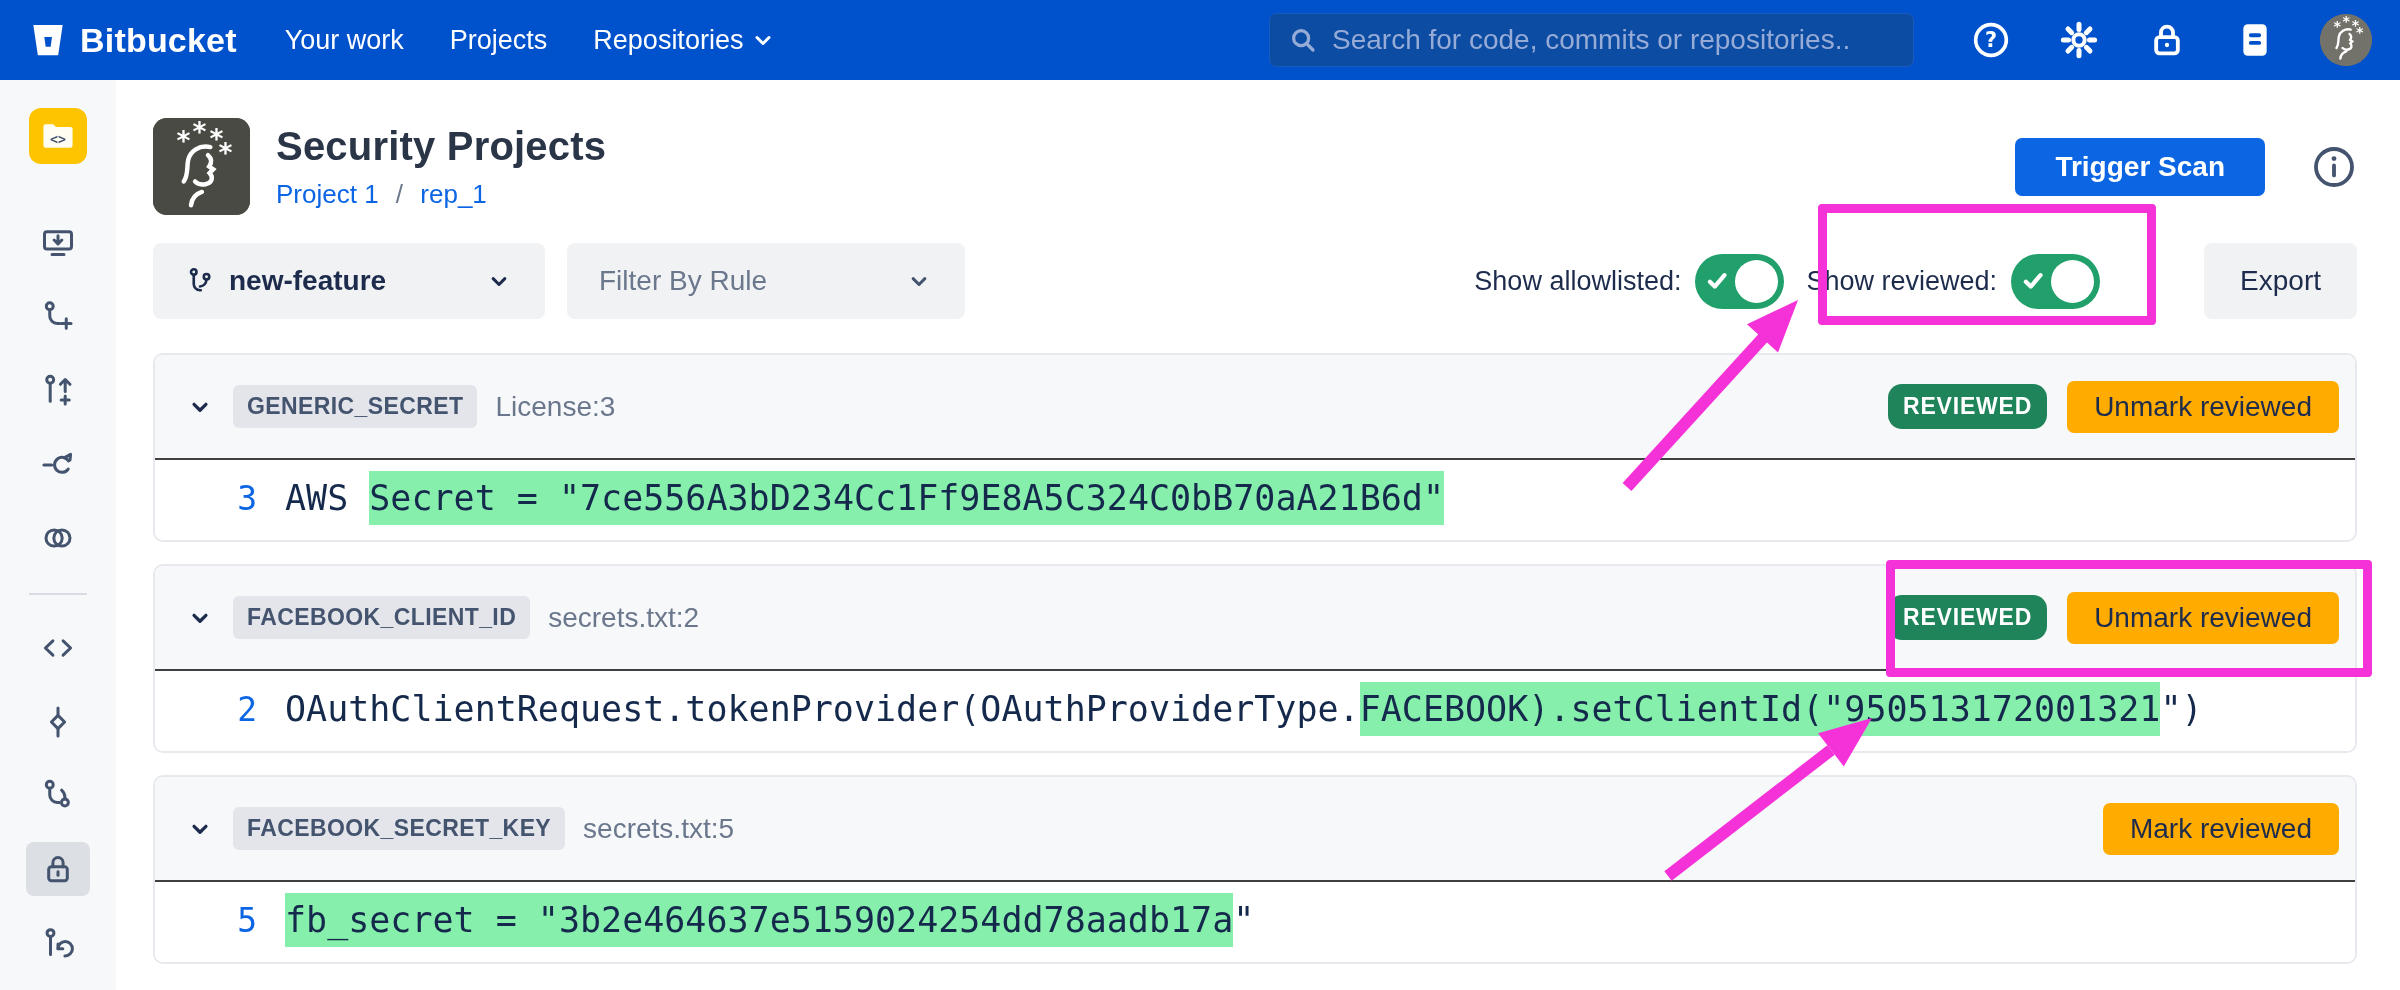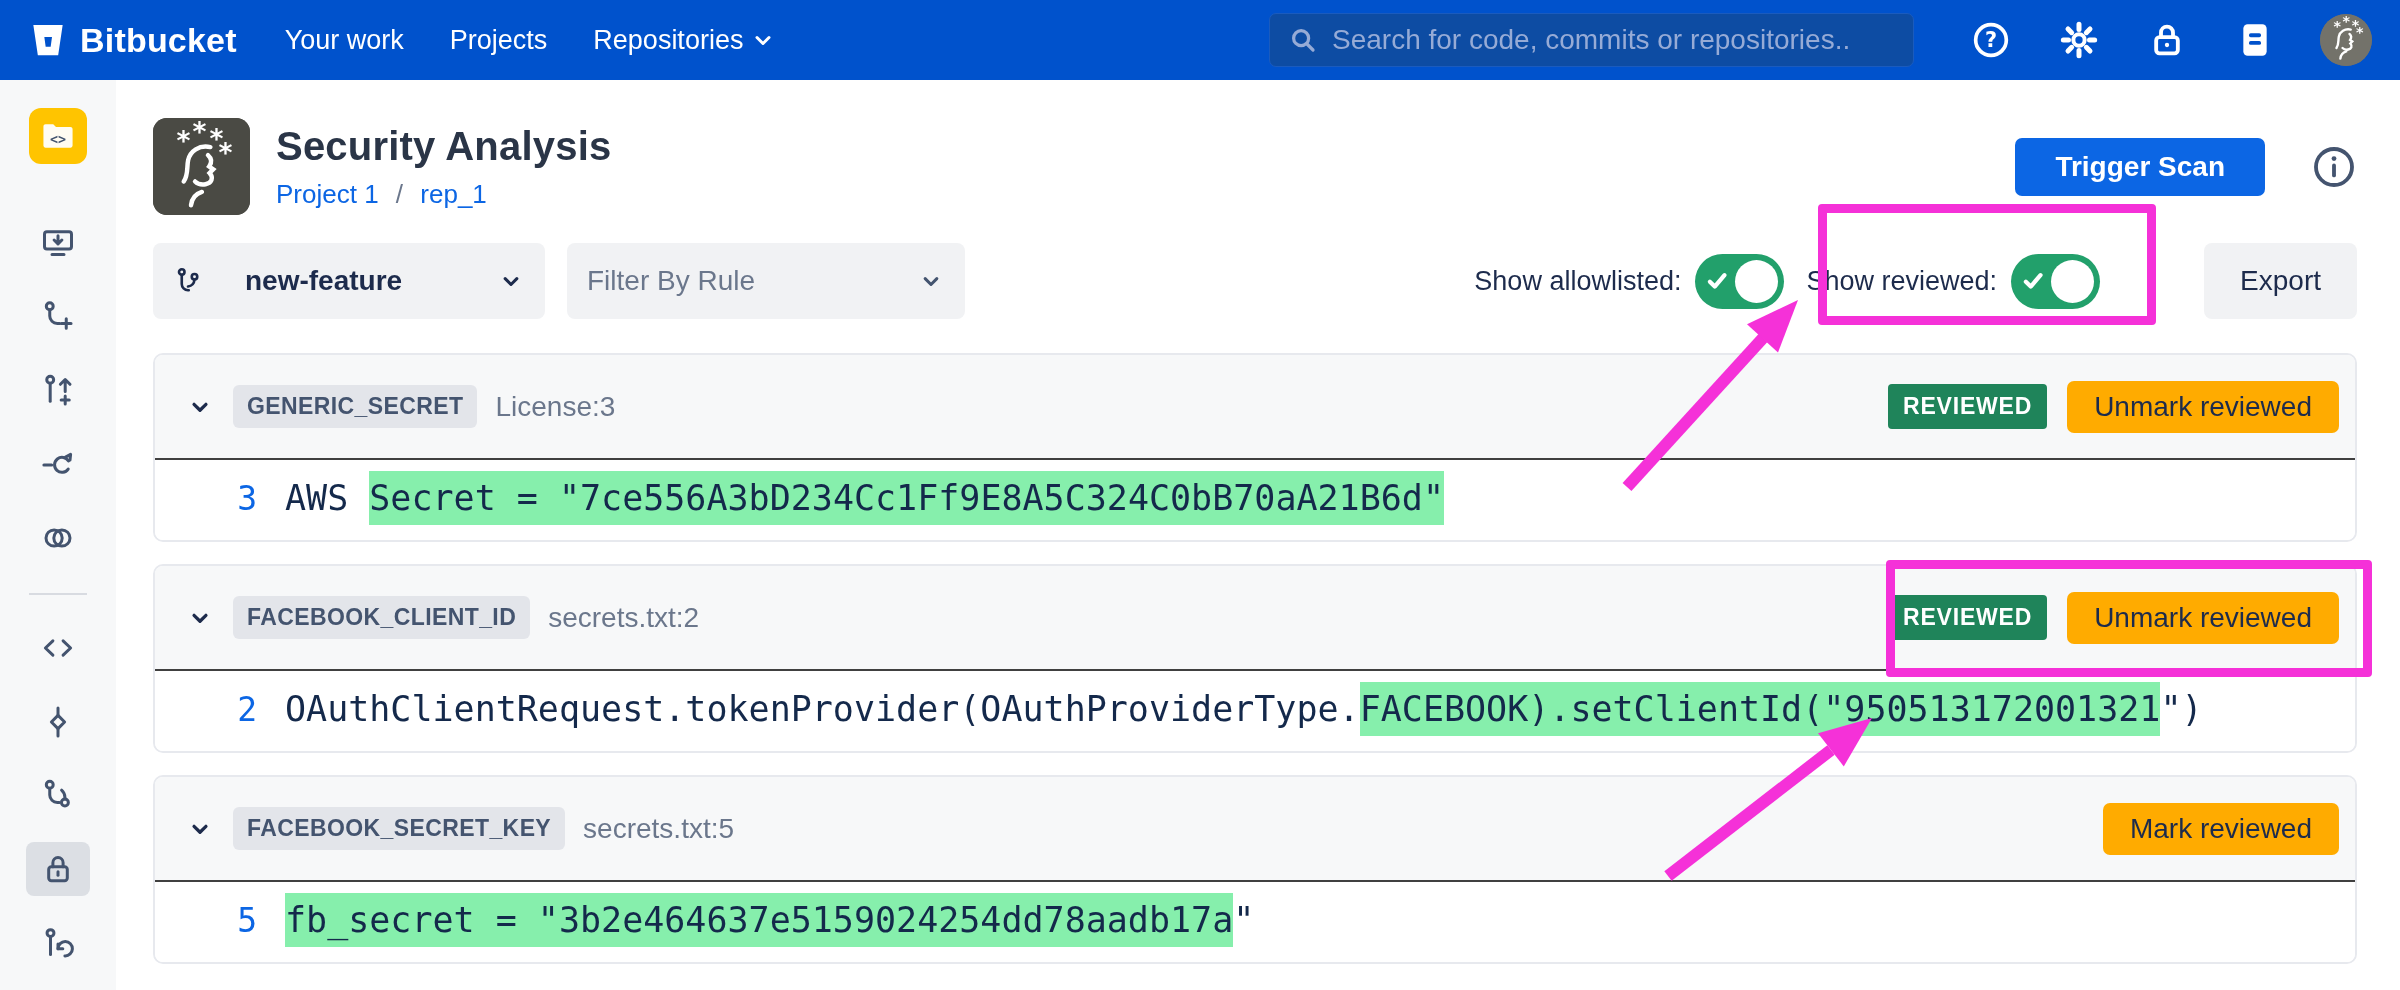--- a/index.html
+++ b/index.html
@@ -47,21 +47,21 @@
   .page-title { font-size:40px; font-weight:bold; color:#2A3547; letter-spacing:.2px; }
   .breadcrumb { margin-top:10px; font-size:26px; }
   .breadcrumb a { color:#0C66E4; text-decoration:none; cursor:pointer; }
   .crumb-sep { color:#6B778C; margin:0 10px; }
   .btn-primary { margin-left:auto; background:#0C66E4; color:#fff; font-size:28px; font-weight:600;
                  border:none; border-radius:7px; padding:0 40px; height:58px; cursor:pointer; font-family:inherit; }
   .info-btn { width:46px; height:46px; margin-left:46px; cursor:pointer; }
   .info-btn svg { width:46px; height:46px; }
 
   .filter-row { display:flex; align-items:center; margin-top:28px; }
-  .select { height:76px; background:#F1F2F4; border-radius:8px; display:flex; align-items:center; padding:0 20px; cursor:pointer;gap:28px; }
+  .select { height:76px; background:#F1F2F4; border-radius:8px; display:flex; align-items:center; padding:0 32px; cursor:pointer; }
   .select-branch { width:392px; margin-right:22px; }
   .select-rule  { width:398px; }
   .select svg.lead { width:30px; height:30px; margin-right:14px; }
   .select-label { font-size:28px; font-weight:600; color:#1D2B4C; }
   .select-placeholder { font-size:28px; color:#6B778C; }
   .select .sp { flex:1; }
   .select svg.chev { width:28px; height:28px; }
 
   .toggle-label { font-size:27px; font-weight:500; color:#1D2B4C; white-space:nowrap; }
   .toggle-label.first { margin-left:auto; }
@@ -76,21 +76,21 @@
   .card { margin-top:34px; border:2px solid #E7E9EE; border-radius:10px; overflow:hidden; }
   .card + .card { margin-top:22px; }
   .card-head { background:#F7F8F9; border-bottom:2px solid #404040; height:105px; display:flex; align-items:center; padding:0 16px 0 32px; }
   .card-chevron { width:26px; height:26px; margin-right:20px; cursor:pointer; flex:0 0 auto; }
   .card-chevron svg { width:26px; height:26px; }
   .rule-badge { background:#E3E5EA; color:#44546F; font-size:23px; font-weight:bold; letter-spacing:.4px;
                 border-radius:6px; padding:8px 14px; white-space:nowrap; }
   .loc-text { font-size:28px; color:#6B778C; margin-left:18px; }
   .head-sp { flex:1; }
   .reviewed-badge { background:#1F845A; color:#fff; font-size:23px; font-weight:bold; letter-spacing:.8px;
-                    border-radius:4px; padding:9px 15px; margin-right:20px; white-space:nowrap; }
+                    border-radius:14px; padding:9px 15px; margin-right:20px; white-space:nowrap; }
   .btn-amber { background:#FFAB00; color:#1D2B4C; font-size:28px; font-weight:500; border:none; border-radius:7px;
                padding:0 27px; height:52px; cursor:pointer; font-family:inherit; white-space:nowrap; }
   .card-body { background:#fff; display:flex; align-items:center; padding:18px 20px 22px 78px; }
   .lineno { font-family:"DejaVu Sans Mono", monospace; font-size:33px; color:#0C66E4; width:24px; text-align:right; margin-right:28px; flex:0 0 auto; }
   .code { font-family:"DejaVu Sans Mono", monospace; font-size:35px; color:#14294B; white-space:pre; }
   .code .hl { background:#86efac; padding:7px 0; }
 
   
   .ann { position:absolute; pointer-events:none; z-index:50; }
   .ann-box { border:9px solid #F531D8; border-radius:4px; }
@@ -264,21 +264,21 @@
             </g>
             <g fill="#fff" font-family="'DejaVu Sans', sans-serif" font-size="6.6" font-weight="bold">
               <text x="5.8" y="8">*</text>
               <text x="9.8" y="5.8">*</text>
               <text x="14" y="7.4">*</text>
               <text x="16.2" y="11">*</text>
             </g>
           </svg>
       </div>
       <div class="title-block">
-        <div class="page-title">Security Analysis</div>
+        <div class="page-title">Security Projects</div>
         <div class="breadcrumb">
           <a>Project 1</a>
           <span class="crumb-sep">/</span>
           <a>rep_1</a>
         </div>
       </div>
       <button class="btn-primary">Trigger Scan</button>
       <div class="info-btn">
         <svg viewBox="0 0 24 24" fill="none" stroke="#44546F" stroke-width="2" stroke-linecap="round">
             <circle cx="12" cy="12" r="9.4"></circle>

